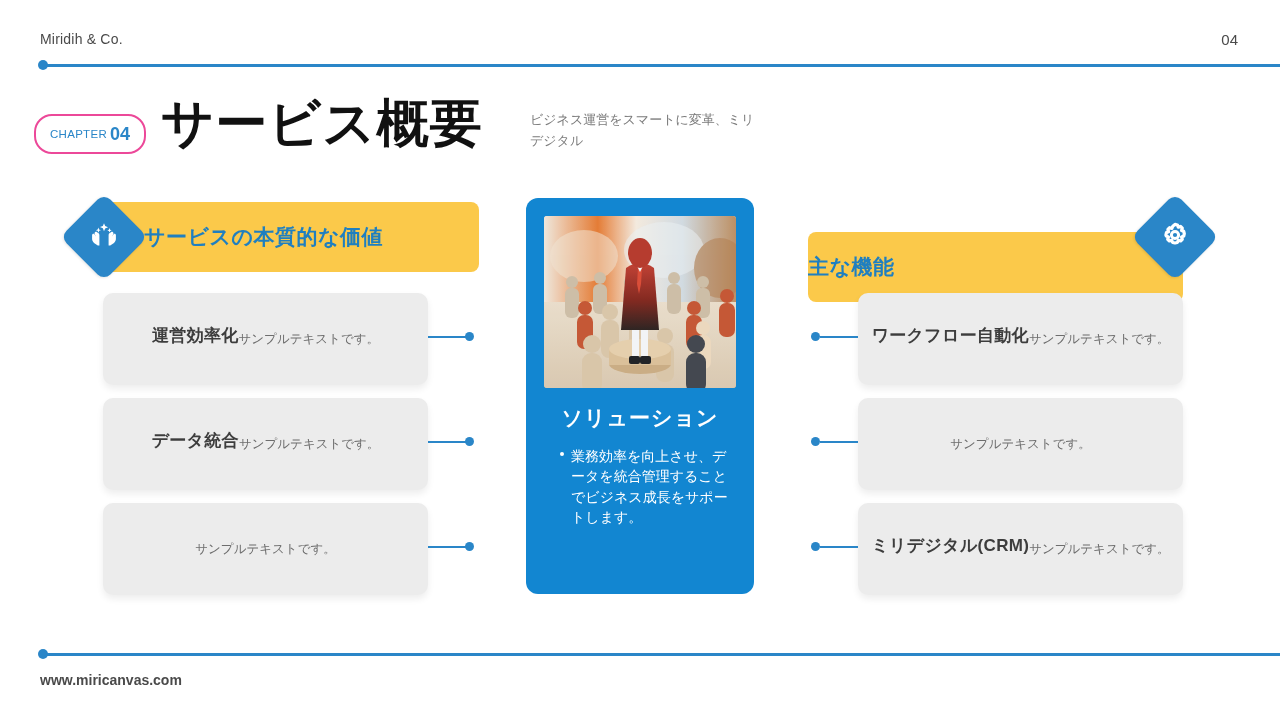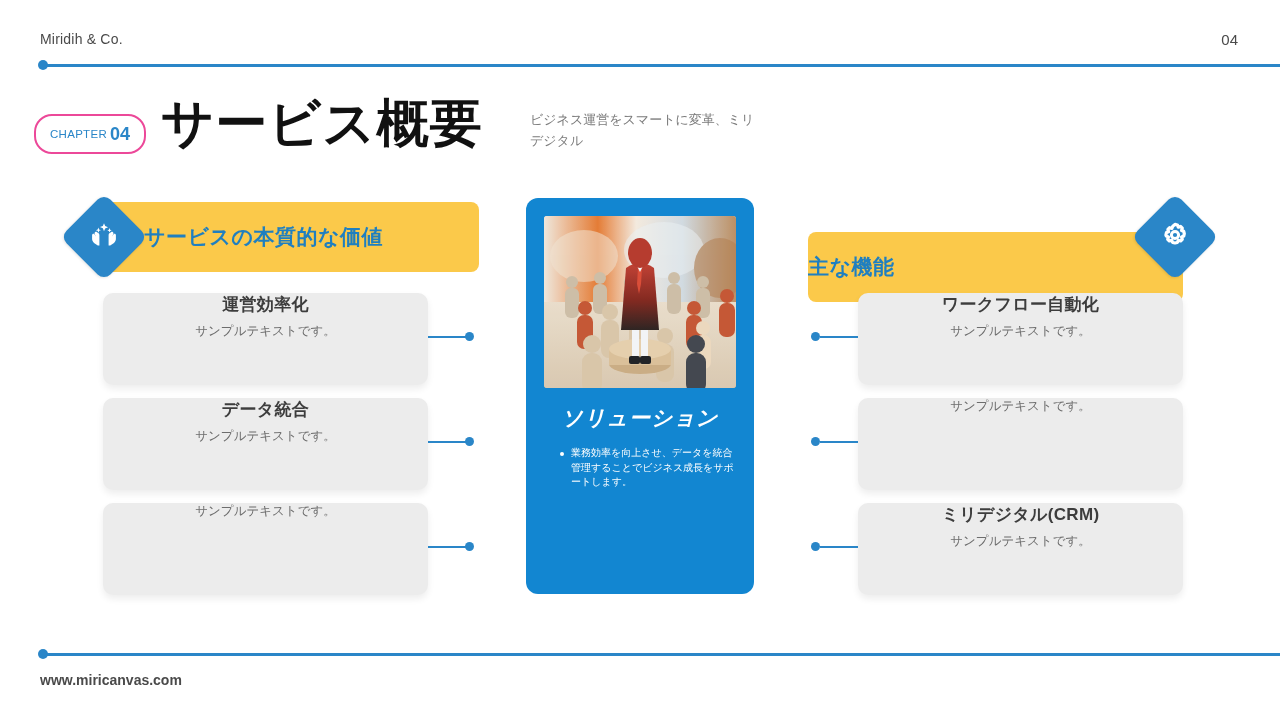--- a/index.html
+++ b/index.html
@@ -139,23 +139,23 @@
   .diamond-right { left: 1144px; top: 206px; }
 
   
   .card {
     position: absolute;
     width: 325px;
     height: 92px;
     background: #ececec;
     border-radius: 10px;
     display: flex;
-    flex-direction: column;
+    flex-direction: row;
     align-items: center;
-    justify-content: flex-start;
+    justify-content: center;
     box-shadow: 0 4px 7px rgba(0,0,0,.07);
   }
   .card-title {
     font-size: 17px;
     font-weight: bold;
     color: #3d3d3d;
     letter-spacing: .3px;
     margin-bottom: 7px;
   }
   .card-desc {
@@ -217,30 +217,29 @@
     overflow: hidden;
     background: linear-gradient(160deg, #f0e3d4 0%, #e6cfb4 38%, #d9bb9b 70%, #cbae92 100%);
   }
   .center-title {
     margin-top: 16px;
     text-align: center;
     font-size: 21px;
     font-weight: bold;
     color: #ffffff;
     letter-spacing: 1px;
-    font-style: italic;
   }
   .center-bullets {
     margin: 14px 0 0 0;
     padding: 0 2px 0 16px;
     list-style: none;
   }
   .center-bullets li {
     position: relative;
-    font-size: 10px;
+    font-size: 14px;
     line-height: 1.45;
     color: #ffffff;
     margin-bottom: 7px;
     padding-left: 11px;
   }
   .center-bullets li::before {
     content: "";
     position: absolute;
     left: 0;
     top: 6px;

